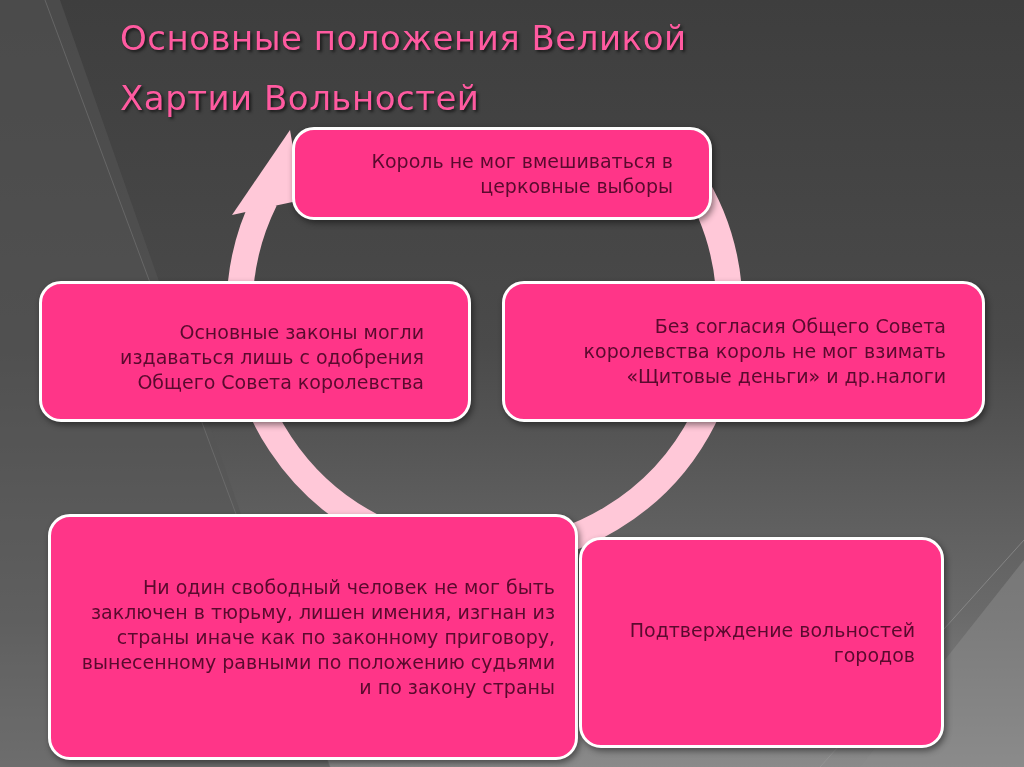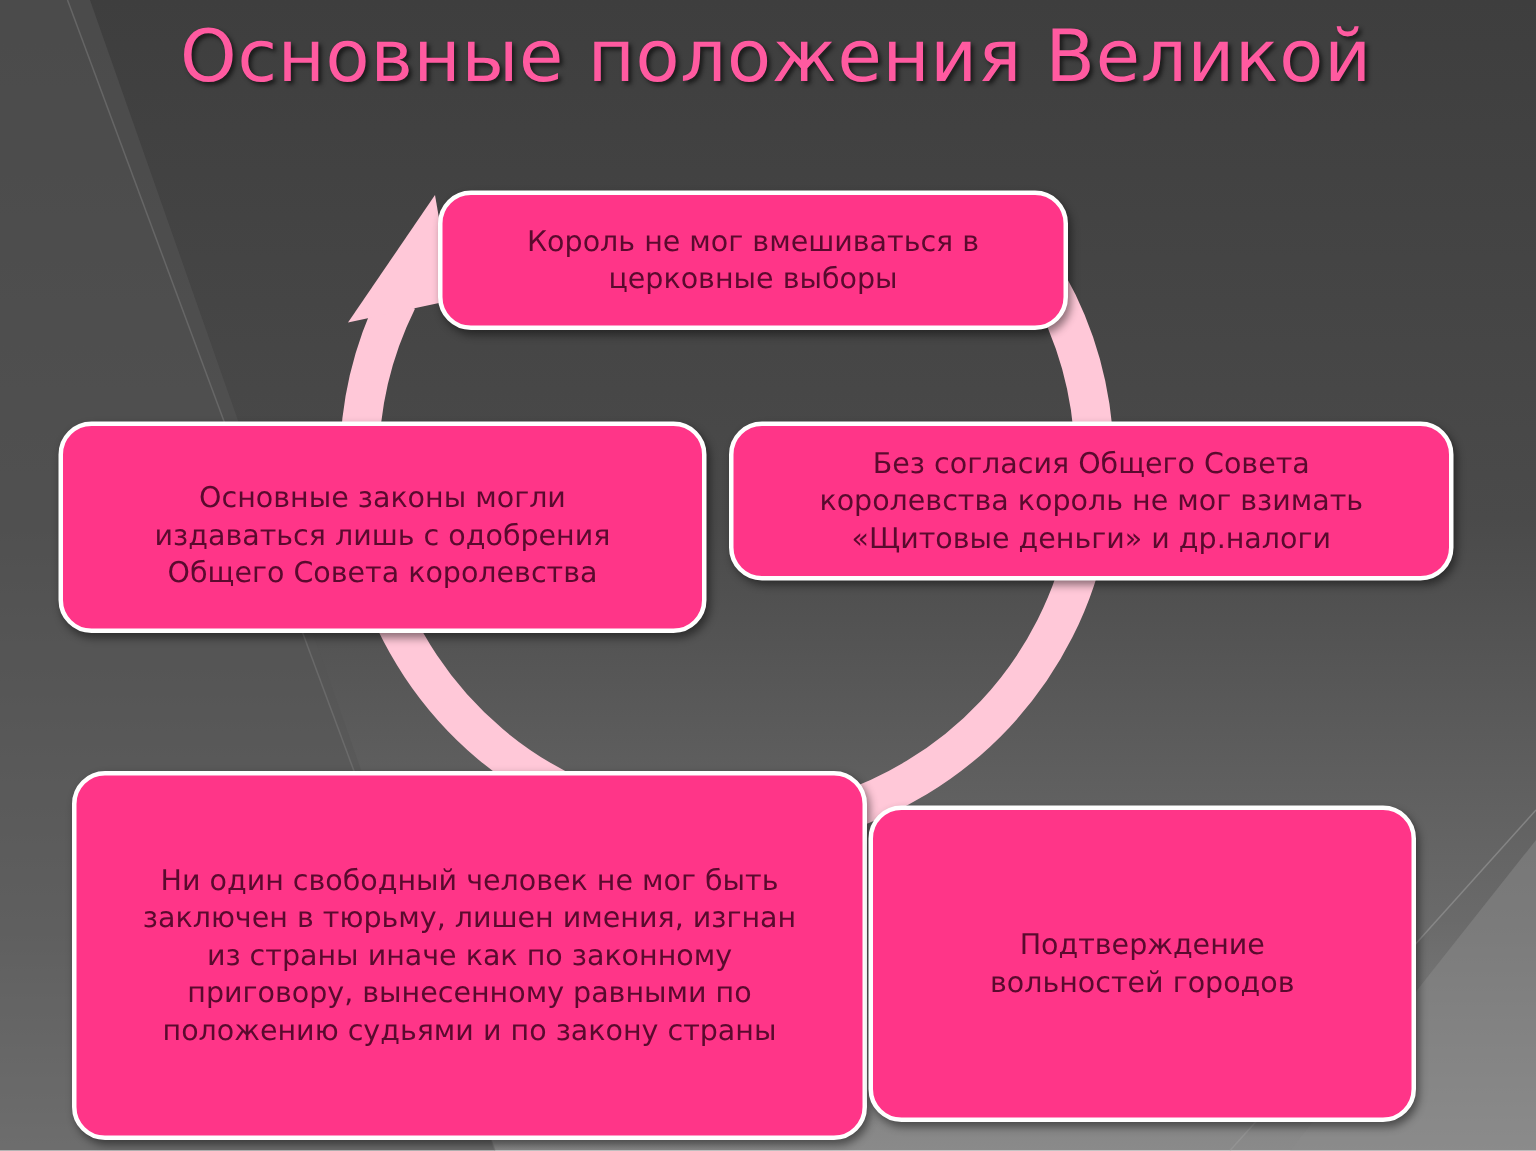--- a/index.html
+++ b/index.html
@@ -5,29 +5,29 @@
     html, body { margin:0; padding:0; }
     body {
       width:1024px; height:767px; overflow:hidden; position:relative;
       background: linear-gradient(180deg, #3e3e3e 0%, #4a4a4a 45%, #6a6a6a 80%, #8a8a8a 100%);
       font-family: "DejaVu Sans", sans-serif;
     }
     .bgdeco { position:absolute; left:0; top:0; width:1024px; height:767px; }
     .title {
       position:absolute; left:120px; top:8px; width:880px;
       font-family: "DejaVu Sans", sans-serif;
-      font-size:48px; line-height:60px; color:#ff5aa0;
+      font-size:34px; line-height:60px; color:#ff5aa0;
       letter-spacing:0.5px;
       text-shadow: 2px 2px 3px #1a1a1a;
     }
     .box {
       position:absolute; box-sizing:border-box;
       background:#ff3588; border:3px solid #ffffff; border-radius:22px;
-      display:flex; align-items:center; justify-content:center; text-align:center;
-      color:#5a0a2e; font-size:19px; line-height:25px; padding:10px 32px;
+      display:flex; align-items:center; justify-content:center; text-align:right;
+      color:#5a0a2e; font-size:19px; line-height:25px; padding:10px 16px;
       box-shadow: 2px 3px 6px rgba(0,0,0,0.45);
     }
     .cycle { position:absolute; left:0; top:0; width:1024px; height:767px; }
   </style>
 </head>
 <body>
 
 <svg class="bgdeco" viewBox="0 0 1024 767">
   <polygon points="0,0 60,0 330,767 0,767" fill="#565656" opacity="0.55"></polygon>
   <line x1="45" y1="0" x2="330" y2="767" stroke="#777" stroke-width="1" opacity="0.6"></line>
@@ -35,31 +35,32 @@
   <polygon points="1024,560 1024,767 860,767" fill="#8c8c8c" opacity="0.5"></polygon>
 </svg>
 
 <svg class="cycle" viewBox="0 0 1024 767">
   <path d="M 690 175 A 245 245 0 1 1 265 200" fill="none" stroke="#ffc8d8" stroke-width="26"></path>
   <polygon points="232,215 290,130 302,200" fill="#ffc8d8"></polygon>
 </svg>
 
 <div class="title">
   <div>Основные положения Великой</div>
+  <div>Хартии Вольностей</div>
 </div>
 
 <div class="box" style="left:292px; top:127px; width:420px; height:93px;">
   <span style="padding:0 20px;">Король не мог вмешиваться в церковные выборы</span>
 </div>
 
 <div class="box" style="left:39px; top:281px; width:432px; height:141px;">
   <span style="padding:0 28px;margin-top:11px;">Основные законы могли издаваться лишь с одобрения Общего Совета королевства</span>
 </div>
 
-<div class="box" style="left:486px; top:281px; width:483px; height:106px;">
+<div class="box" style="left:502px; top:281px; width:483px; height:141px;">
   <span style="padding:0 20px;">Без согласия Общего Совета королевства король не мог взимать «Щитовые деньги» и др.налоги</span>
 </div>
 
 <div class="box" style="left:48px; top:514px; width:530px; height:246px;">
   <span style="padding:0 4px;">Ни один свободный человек не мог быть заключен в тюрьму, лишен имения, изгнан из страны иначе как по законному приговору, вынесенному равными по положению судьями и по закону страны</span>
 </div>
 
 <div class="box" style="left:579px; top:537px; width:365px; height:211px;">
   <span style="padding:0 10px;">Подтверждение вольностей городов</span>
 </div>

